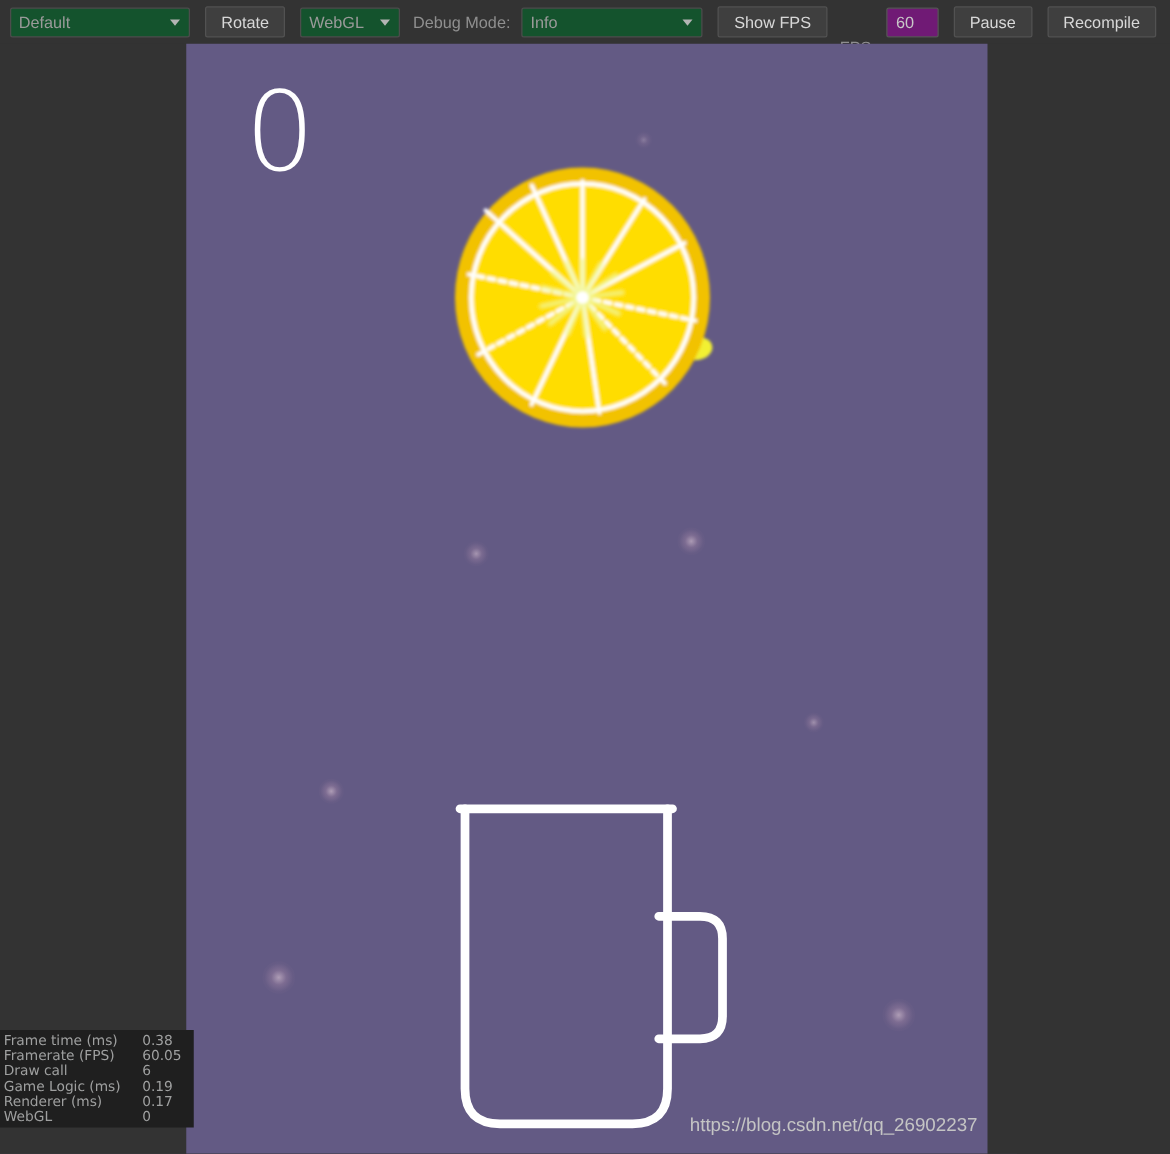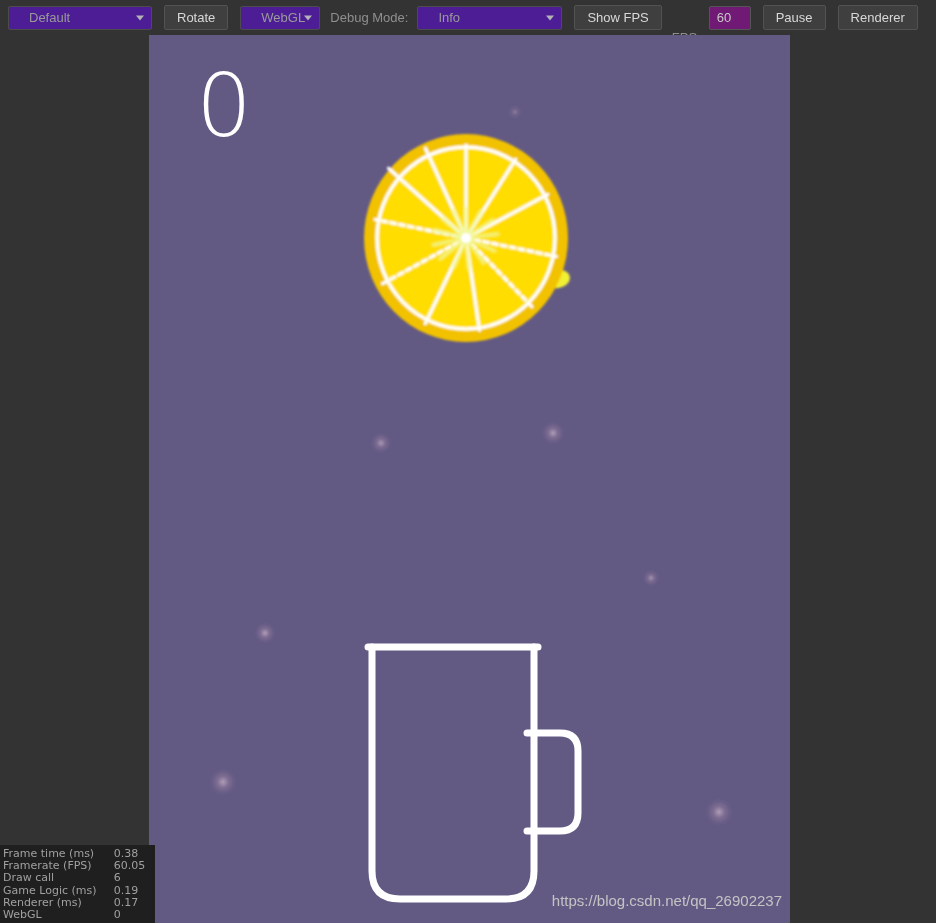--- a/index.html
+++ b/index.html
@@ -24,29 +24,29 @@
     background: #333333;
     display: flex;
     align-items: center;
     gap: 0px;
     box-sizing: border-box;
     padding-left: 8px;
   }
   .tb-select {
     position: relative;
     height: 24px;
-    background: #4c1d95;
+    background: #14532d;
     border: 1px solid #4c4c4c;
     border-radius: 2px;
     display: flex;
     align-items: center;
     box-sizing: border-box;
     color: #9a9a9a;
     font-size: 13px;
-    padding-left: 20px;
+    padding-left: 6px;
     padding-right: 22px;
     cursor: pointer;
     user-select: none;
   }
   .tb-select .caret {
     position: absolute;
     right: 7px;
     top: 50%;
     transform: translateY(-50%);
     width: 0; height: 0;
@@ -156,21 +156,21 @@
     font-family: "Liberation Sans", sans-serif;
     white-space: nowrap;
     user-select: none;
     z-index: 20;
   }
 
   
   #stats {
     position: absolute;
     left: 0;
-    top: 845px;
+    top: 824px;
     width: 155px;
     height: 78px;
     background: #1f1f1f;
     box-sizing: border-box;
     padding: 3px 4px 0 3px;
     font-family: "DejaVu Sans", sans-serif;
     font-size: 11px;
     color: #9fa0a0;
     z-index: 30;
   }
@@ -212,21 +212,21 @@
   </div>
 
   <div class="tb-btn" id="btn-showfps">Show FPS</div>
 
   <span class="tb-label" id="lbl-fps">FPS:</span>
 
   <input id="fps-input" type="text" value="60" style="">
 
   <div class="tb-btn" id="btn-pause">Pause</div>
 
-  <div class="tb-btn" id="btn-recompile">Renderer</div>
+  <div class="tb-btn" id="btn-recompile">Recompile</div>
 </div>
 
 <div id="game-view">
 
   <div id="score">0</div>
 
   <div id="particle-layer">
       <div class="particle" style="left: 222px; top: 398px; width: 20px; height: 20px; opacity: 0.55;"></div>
       <div class="particle" style="left: 393px; top: 387px; width: 22px; height: 22px; opacity: 0.6;"></div>
       <div class="particle" style="left: 494px; top: 535px; width: 16px; height: 16px; opacity: 0.5;"></div>

